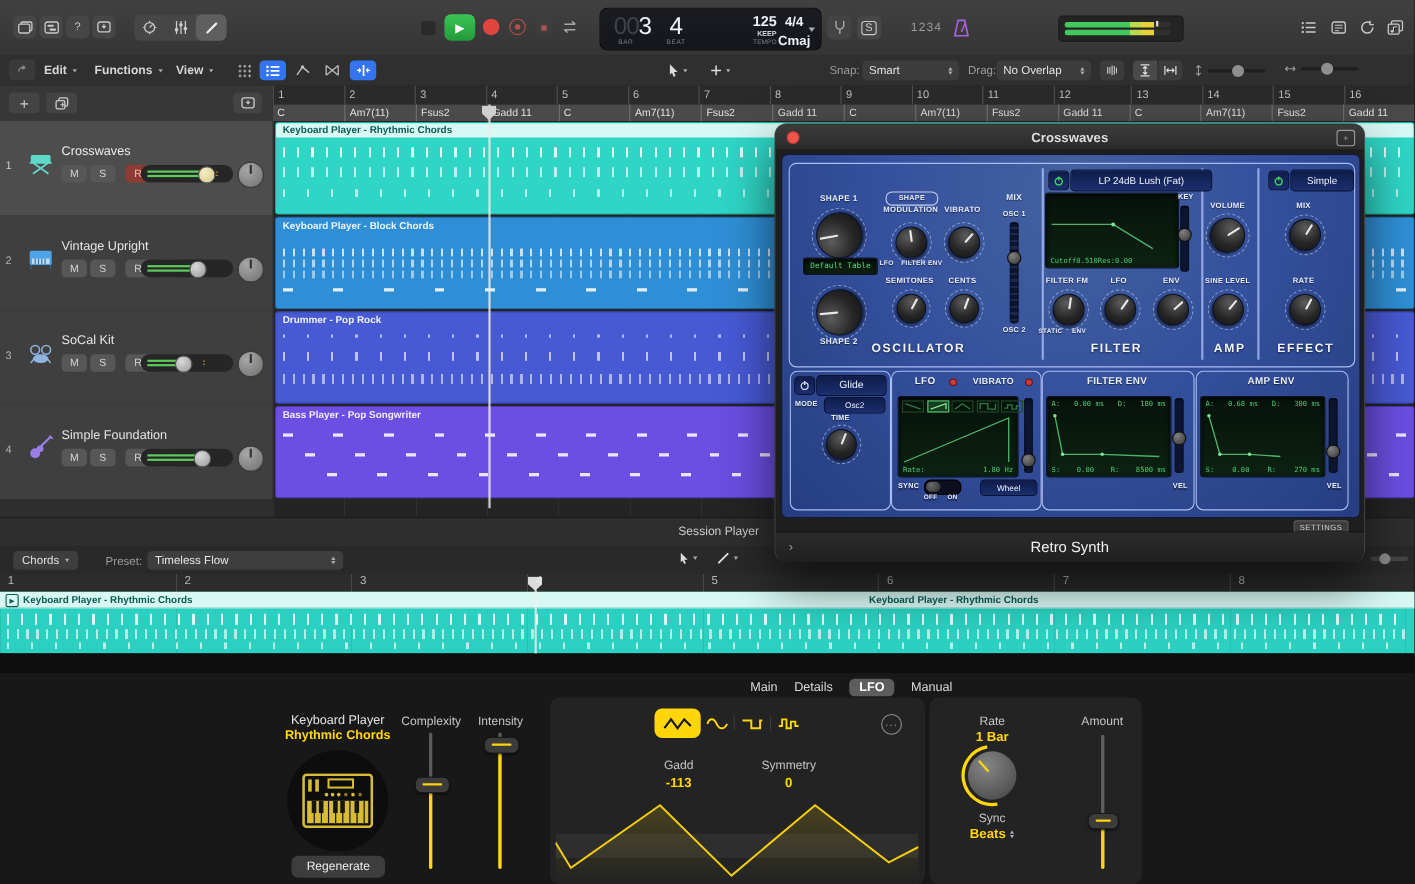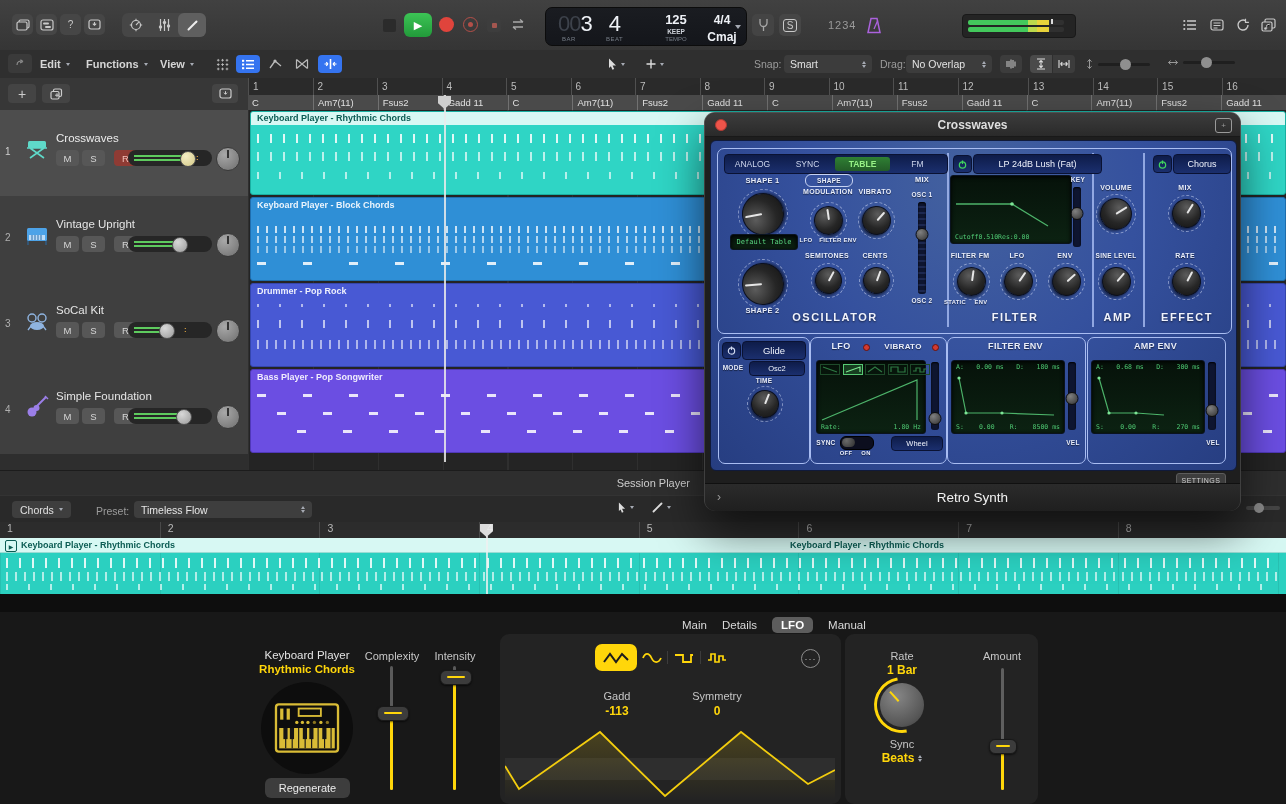--- a/index.html
+++ b/index.html
@@ -117,21 +117,21 @@
   </div>
 
   <div class="abs" style="left:545px;top:7px;width:200px;height:37px;background:linear-gradient(#1a1c21,#14161b);border-radius:7px;border:1px solid #0c0c0c">
     <div class="abs flex" style="left:12px;top:3px;font-family:'Liberation Sans',sans-serif">
       <span style="font-size:22px;color:#3d424b;letter-spacing:-1px">00</span>
       <span style="font-size:22px;color:#eef1f6">3</span>
       <span style="font-size:22px;color:#eef1f6;margin-left:16px">4</span>
     </div>
     <span class="abs" style="left:16px;top:28px;font-size:6px;color:#767d87;letter-spacing:.5px">BAR</span>
     <span class="abs" style="left:60px;top:28px;font-size:6px;color:#767d87;letter-spacing:.5px">BEAT</span>
-    <div class="abs" style="left:100px;top:4px;width:60px;text-align:center">
+    <div class="abs" style="left:100px;top:4px;width:60px;text-align:right">
       <div style="font-size:13px;font-weight:bold;color:#eef1f6">125</div>
       <div style="font-size:6.5px;font-weight:bold;color:#cfd3da;margin-top:1px">KEEP</div>
       <div style="font-size:6px;color:#767d87;margin-top:1px">TEMPO</div>
     </div>
     <div class="abs" style="left:158px;top:5px;width:36px;text-align:center">
       <div style="font-size:12px;font-weight:bold;color:#eef1f6">4/4</div>
       <div style="font-size:12px;font-weight:bold;color:#eef1f6;margin-top:3px">Cmaj</div>
     </div>
     <span class="chev abs" style="left:189px;top:17px"></span>
   </div>
@@ -678,26 +678,20 @@
     <div class="abs ctr" style="right:8px;top:5px;width:15px;height:13px;border:1.3px solid #9a9a9a;border-radius:3px;color:#9a9a9a;font-size:8px">+</div>
   </div>
 
   <div class="abs" style="left:5px;top:27px;width:525px;height:329px;background:radial-gradient(ellipse at 50% 12%,#44629f 0%,#35519e 45%,#263d80 100%);border-radius:6px;border:1px solid #101a3a"></div>
 
   <div class="bluepanel" style="left:12px;top:35px;width:513px;height:184px"></div>
   <div class="abs" style="left:242px;top:40px;width:1.5px;height:174px;background:#a9bdf2;opacity:.8"></div>
   <div class="abs" style="left:387px;top:40px;width:1.5px;height:174px;background:#a9bdf2;opacity:.8"></div>
   <div class="abs" style="left:438px;top:40px;width:1.5px;height:174px;background:#a9bdf2;opacity:.8"></div>
 
-  <div class="abs flex navy" style="left:19px;top:41px;width:222px;height:18px">
-    <span class="ctr" style="width:55px;font-size:8.5px;color:#ccd5ec">ANALOG</span>
-    <span class="ctr" style="width:55px;font-size:8.5px;color:#ccd5ec">SYNC</span>
-    <span class="ctr" style="width:55px;height:14px;font-size:8.5px;background:linear-gradient(#2f8034,#235c27);border-radius:3px;color:#97f286;font-weight:bold">TABLE</span>
-    <span class="ctr" style="width:55px;font-size:8.5px;color:#ccd5ec">FM</span>
-  </div>
 
   <span class="plabel" style="left:30px;top:63px;width:55px">SHAPE 1</span>
   <div class="knob tick" style="left:37px;top:80px;width:40px;height:40px;transform:rotate(-100deg)">
       <i></i>
     </div>
   <div class="lcd" style="left:25px;top:121px;width:66px;height:14px">
       <div class="ctr" style="height:100%">
         <span class="g" style="font-size:7px;color:#59d67f">Default Table</span>
       </div>
     </div>
@@ -787,21 +781,21 @@
     </div>
   <span class="seclabel" style="left:387px;top:198px;width:52px">AMP</span>
 
   <div class="abs ctr navy" style="left:448px;top:42px;width:17px;height:16px">
     <svg width="9" height="9" viewBox="0 0 10 10">
         <circle cx="5" cy="5.5" r="3.5" fill="none" stroke="#3fd35f" stroke-width="1.4"></circle>
         <path d="M5 0.5 v4" stroke="#3fd35f" stroke-width="1.4"></path>
       </svg>
   </div>
   <div class="abs ctr navy" style="left:468px;top:41px;width:56px;height:18px">
-      <span style="font-size:9px;color:#eef2fc">Chorus</span>
+      <span style="font-size:9px;color:#eef2fc">Simple</span>
     </div>
   <span class="plabel" style="left:466px;top:71px;width:28px;font-size:7px">MIX</span>
   <div class="knob tick" style="left:467px;top:86px;width:27px;height:27px;transform:rotate(32deg)">
       <i></i>
     </div>
   <span class="plabel" style="left:466px;top:139px;width:28px;font-size:7px">RATE</span>
   <div class="knob tick" style="left:467px;top:154px;width:27px;height:27px;transform:rotate(28deg)">
       <i></i>
     </div>
   <span class="seclabel" style="left:450px;top:198px;width:64px">EFFECT</span>

